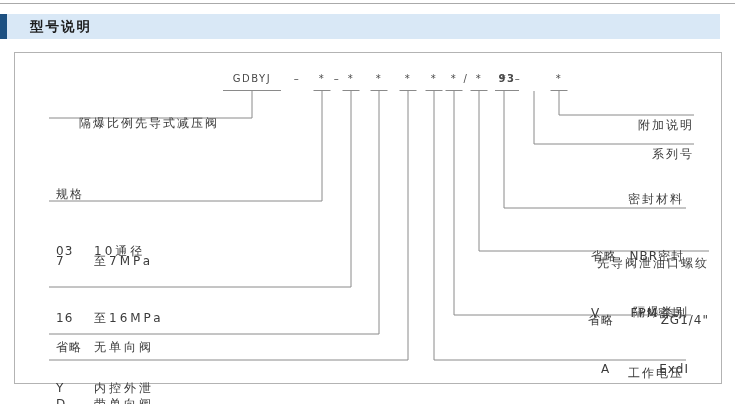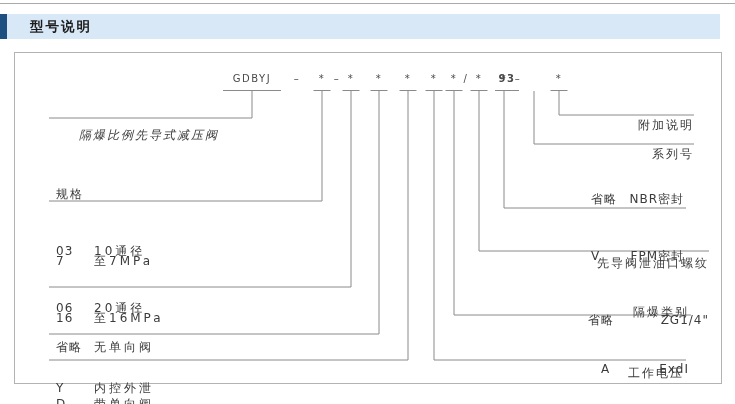--- a/index.html
+++ b/index.html
@@ -83,31 +83,28 @@
       <span class="code-part u" style="left:419px;">*</span>
       <span class="code-part u" style="left:439px;">*</span>
       <span class="code-part" style="left:451px;">/</span>
       <span class="code-part u" style="left:464px;">*</span>
       <span class="code-part u" style="left:489px;">*</span>
       <span class="code-part" style="left:503px;">–</span>
       <span class="code-part u" style="left:492px; min-width:20px;font-weight:bold;">93</span>
       <span class="code-part u" style="left:544px;">*</span>
     </div>
 
-    <div class="lab" style="left:41px; top:54px;font-style:italic;">
+    <div class="lab" style="left:41px; top:42px;">
       <span class="btitle wide">隔爆比例先导式减压阀</span>
     </div>
 
     <div class="lab" style="left:41px; top:94px;">
       <div class="btitle">规格</div>
       <div class="lrow">
         <span class="lkey">03</span><span class="lval">10通径</span>
-      </div>
-      <div class="lrow">
-        <span class="lkey">06</span><span class="lval">20通径</span>
       </div>
     </div>
 
     <div class="lab" style="left:41px; top:161px;">
       <div class="lrow">
         <span class="lkey">7</span><span class="lval">至7MPa</span>
       </div>
       <div class="lrow">
         <span class="lkey">16</span><span class="lval">至16MPa</span>
       </div>
@@ -131,20 +128,21 @@
 
     <div class="lab rblock" style="right:27px; top:73px;">
       <span class="btitle">系列号</span>
     </div>
 
     <div class="lab rblock" style="right:27px; top:44px;">
       <span class="btitle">附加说明</span>
     </div>
 
     <div class="lab rblock" style="left:576px; top:99px; width:93px;">
+      <div class="btitle">密封材料</div>
       <div class="rrow">
         <span>省略</span><span>NBR密封</span>
       </div>
       <div class="rrow">
         <span>V</span><span>FPM密封</span>
       </div>
     </div>
 
     <div class="lab rblock" style="left:573px; top:163px; width:121px;text-align:right;">
       <div class="btitle">先导阀泄油口螺纹</div>

